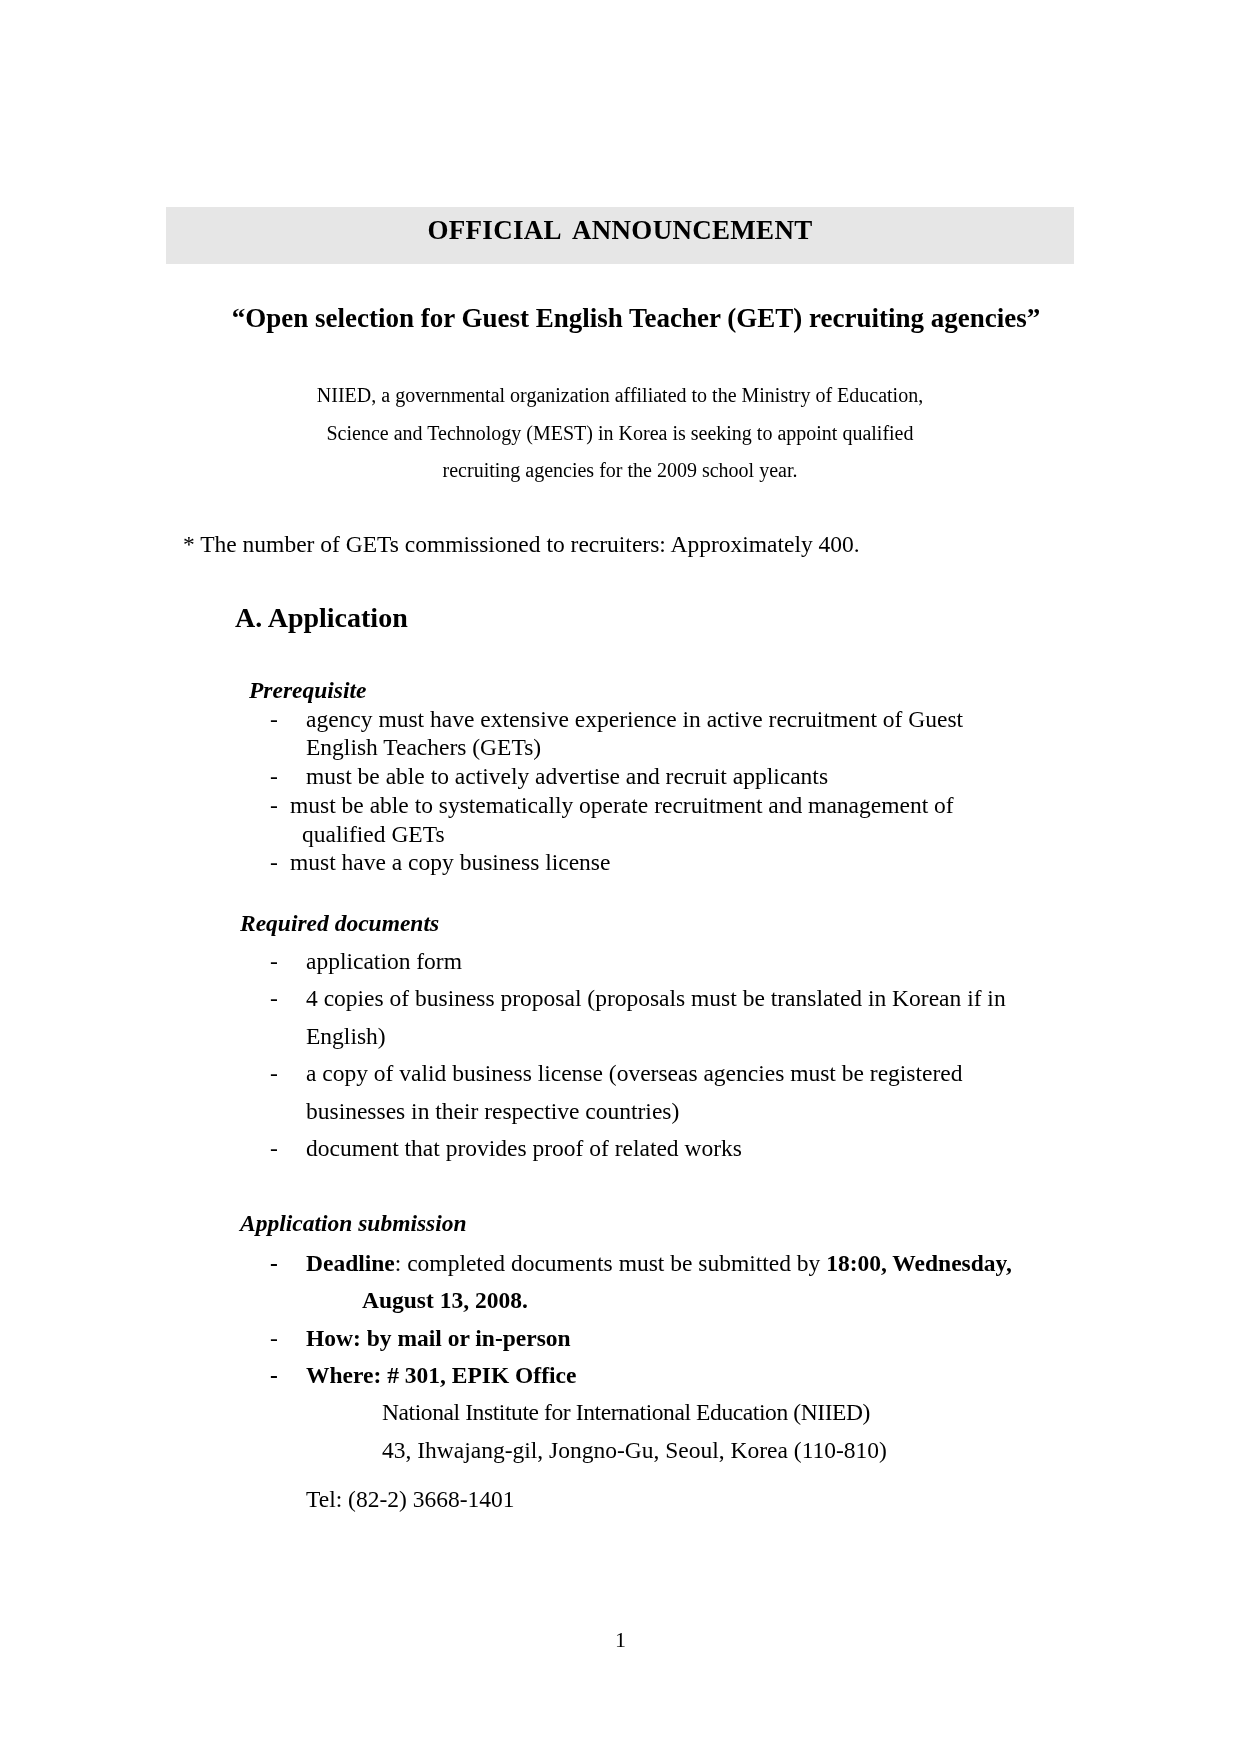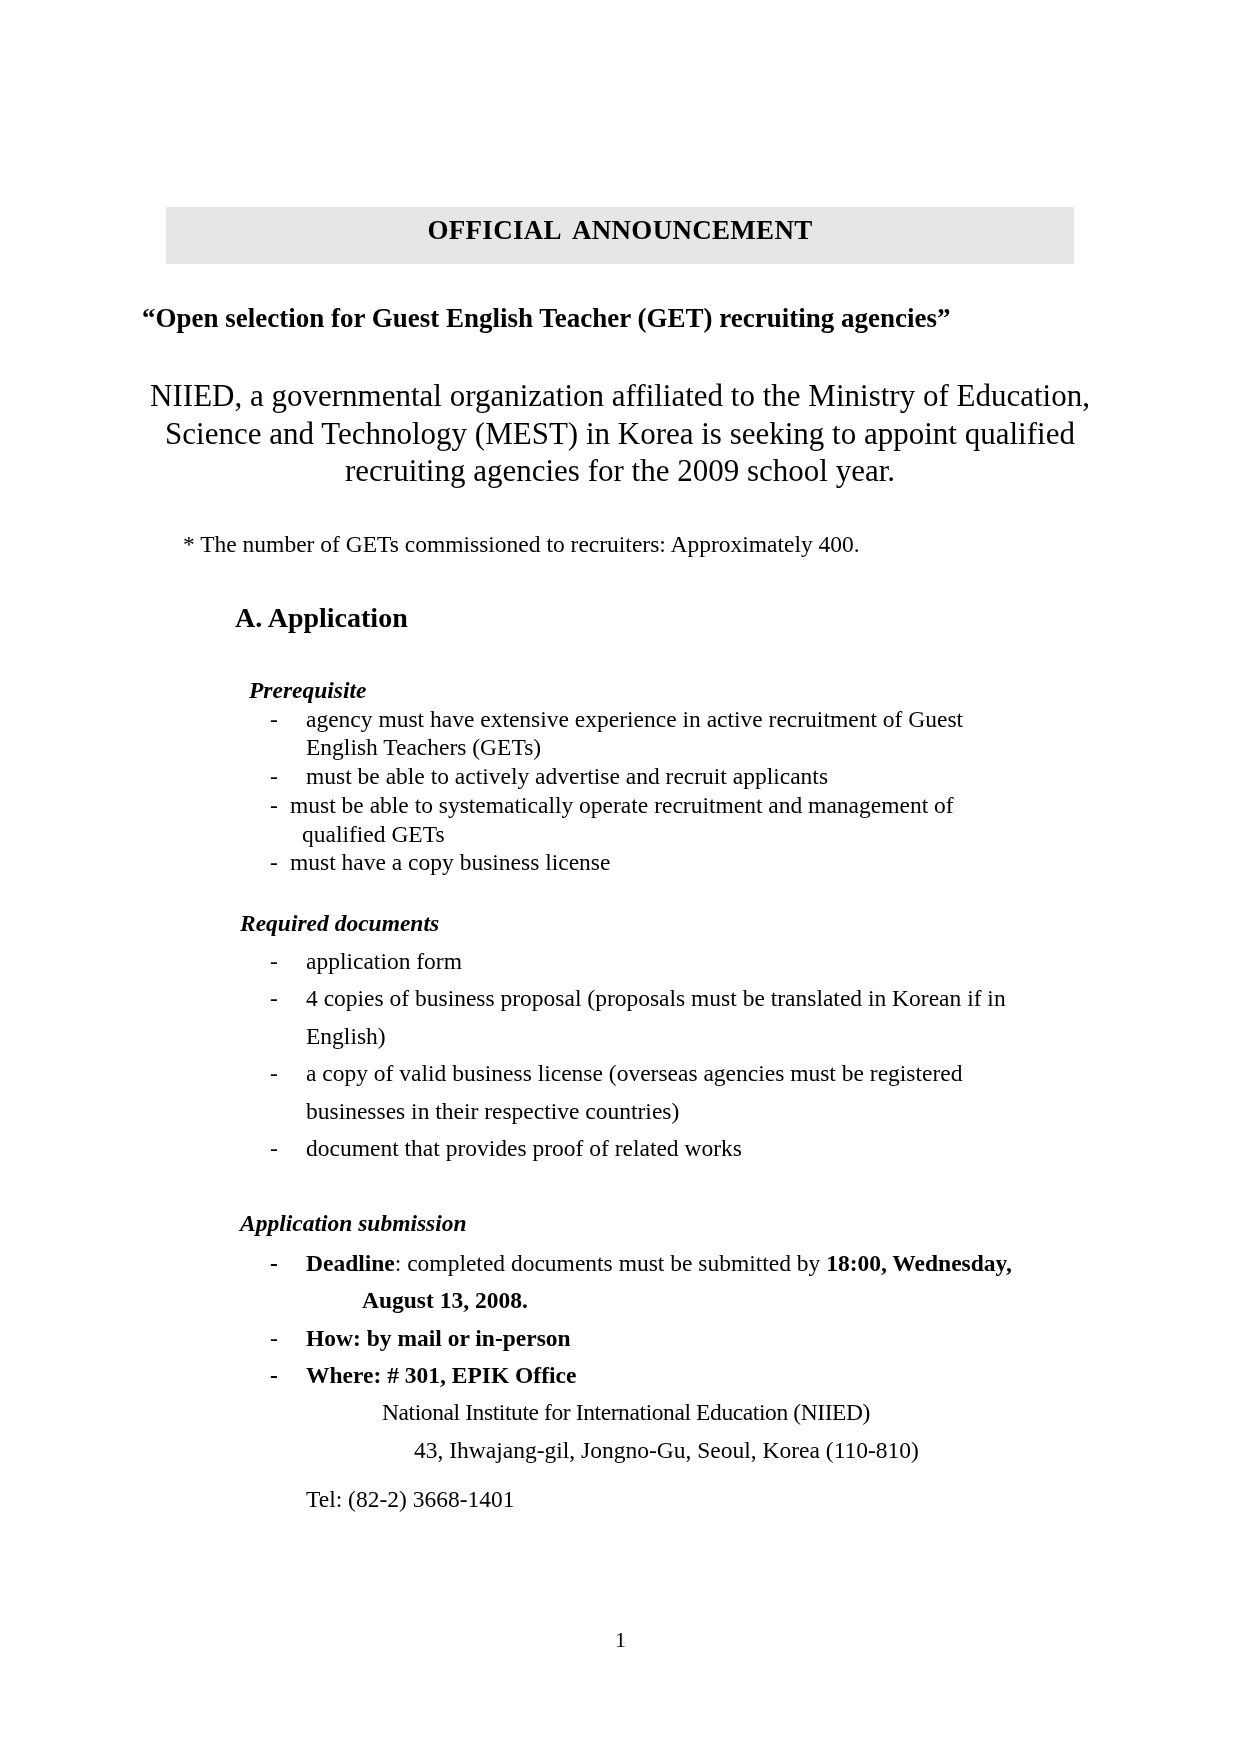--- a/index.html
+++ b/index.html
@@ -4,24 +4,24 @@
 <style>
   html, body { margin: 0; padding: 0; background: #ffffff; }
   body { width: 1241px; height: 1754px; position: relative; overflow: hidden;
          font-family: "Liberation Serif", "DejaVu Serif", serif; color: #000; }
   .page { position: absolute; inset: 0; padding-left: 32px; }
   .abs { position: absolute; white-space: nowrap; }
   .banner { position: absolute; left: 166px; top: 207px; width: 908px; height: 57px;
             background: #e6e6e6; }
   .banner-text { position: absolute; left: 0; right: 0; top: 8px; text-align: center;
                  font-weight: bold; font-size: 27px; letter-spacing: 0.3px; word-spacing: 6px; }
-  .subtitle { position: absolute; left: 142px; width: 960px; top: 303px; text-align: left;
+  .subtitle { position: absolute; left: 156px; width: 960px; top: 303px; text-align: center;
               font-weight: bold; font-size: 27px; }
   .intro { position: absolute; left: 140px; width: 960px; top: 377px; text-align: center;
-           font-size: 31px; line-height: 37.5px; }
+           font-size: 20px; line-height: 37.5px; }
   .note { left: 183px; top: 531px; font-size: 23.5px; }
   .h-a { left: 235px; top: 602px; font-size: 28px; font-weight: bold; text-align: right; }
   .sub-h { font-size: 23.5px; font-weight: bold; font-style: italic; }
   .t { font-size: 23.5px; }
   .dash { font-size: 23.5px; }
   .b { font-weight: bold; }
   .narrow { font-size: 23.5px; letter-spacing: -0.4px; }
   .pagenum { left: 0; right: 0; top: 1627px; text-align: center; font-size: 22px; }
 </style>
 </head>
@@ -85,17 +85,17 @@
   </div>
   <div class="abs t b" style="left:362px; top:1287px;">August 13, 2008.</div>
 
   <div class="abs dash" style="left:270px; top:1325px;">-</div>
   <div class="abs t b" style="left:306px; top:1325px;">How: by mail or in-person</div>
 
   <div class="abs dash b" style="left:270px; top:1362px;">-</div>
   <div class="abs t b" style="left:306px; top:1362px;">Where: # 301, EPIK Office</div>
 
   <div class="abs narrow" style="left:382px; top:1399px;">National Institute for International Education (NIIED)</div>
-  <div class="abs t" style="left:382px; top:1437px;margin-left:32px;">43, Ihwajang-gil, Jongno-Gu, Seoul, Korea (110-810)</div>
+  <div class="abs t" style="left:382px; top:1437px;">43, Ihwajang-gil, Jongno-Gu, Seoul, Korea (110-810)</div>
   <div class="abs t" style="left:306px; top:1471px;margin-top:15px;">Tel: (82-2) 3668-1401</div>
 
   <div class="abs pagenum">1</div>
 </div>
 
 </body></html>

